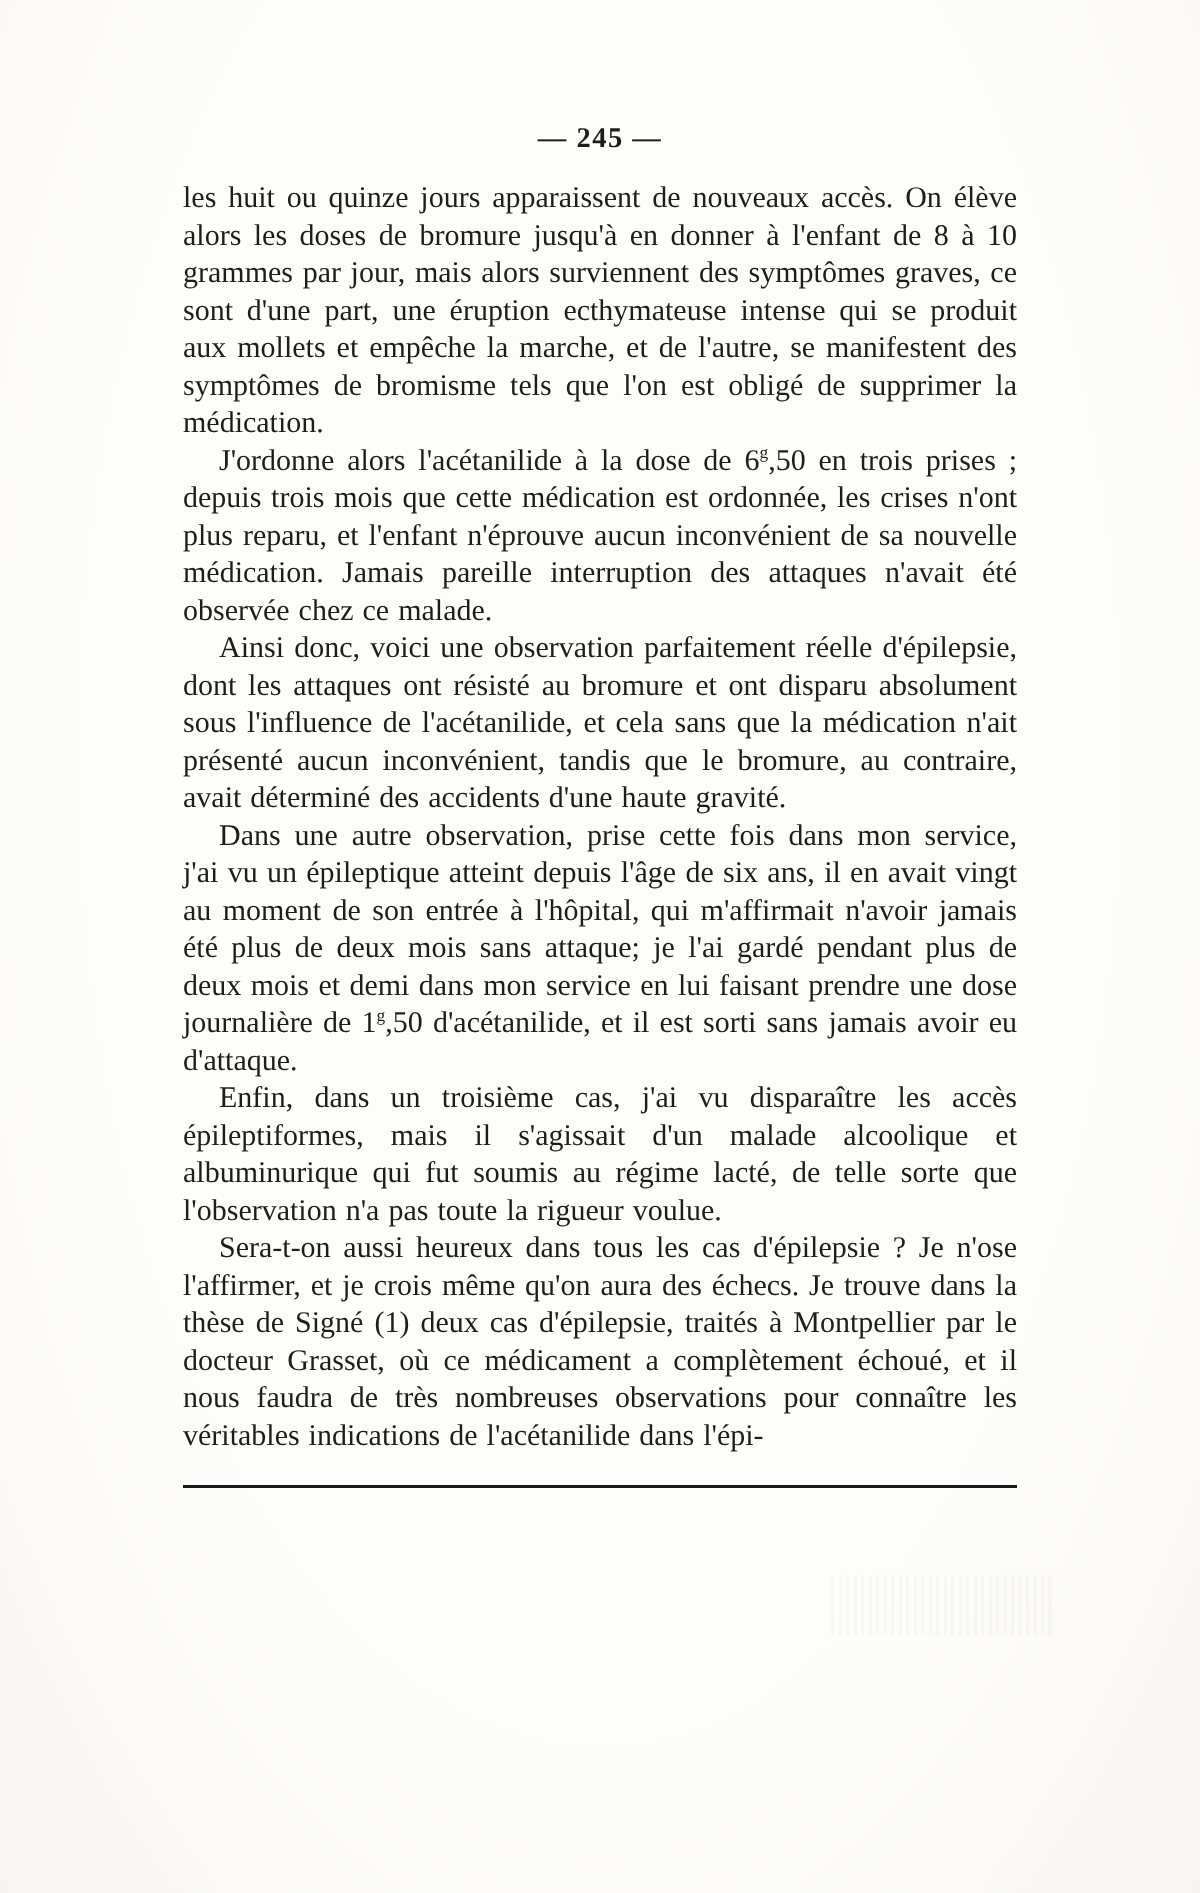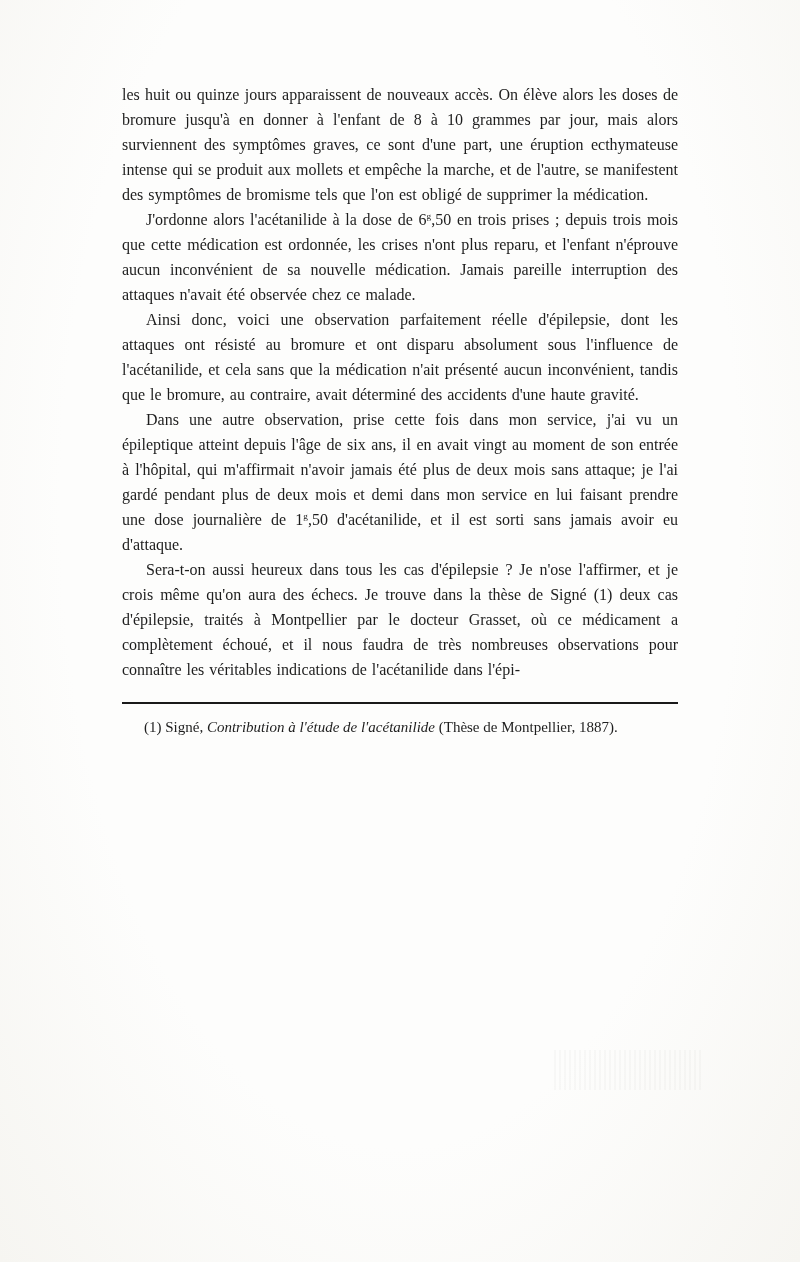--- a/index.html
+++ b/index.html
@@ -27,21 +27,21 @@
   .page-number {
     text-align: center;
     font-weight: 700;
     font-size: 19px;
     letter-spacing: 1px;
     margin-bottom: 16px;
   }
   .para {
     margin: 0;
     text-align: justify;
-    font-size: 16px;
+    font-size: 20px;
     line-height: 25px;
     word-spacing: 1px;
   }
   .para.indent {
     text-indent: 24px;
   }
   .para sup {
     font-size: 0.58em;
     vertical-align: super;
     line-height: 0;
@@ -74,28 +74,29 @@
     opacity: 0.45;
     filter: blur(0.3px);
     pointer-events: none;
   }
 </style>
 </head>
 <body>
 
 <div class="page">
   <div class="column">
+    <div class="page-number">— 245 —</div>
 
     <div id="paragraphs">
         <p class="para"><span>les huit ou quinze jours apparaissent de nouveaux accès. On élève alors les doses de bromure jusqu'à en donner à l'enfant de 8 à 10 grammes par jour, mais alors surviennent des symptômes graves, ce sont d'une part, une éruption ecthymateuse intense qui se produit aux mollets et empêche la marche, et de l'autre, se manifestent des symptômes de bromisme tels que l'on est obligé de supprimer la médication.</span></p>
         <p class="para indent"><span>J'ordonne alors l'acétanilide à la dose de 6</span><sup>g</sup><span>,50 en trois prises ; depuis trois mois que cette médication est ordonnée, les crises n'ont plus reparu, et l'enfant n'éprouve aucun inconvénient de sa nouvelle médication. Jamais pareille interruption des attaques n'avait été observée chez ce malade.</span></p>
         <p class="para indent"><span>Ainsi donc, voici une observation parfaitement réelle d'épilepsie, dont les attaques ont résisté au bromure et ont disparu absolument sous l'influence de l'acétanilide, et cela sans que la médication n'ait présenté aucun inconvénient, tandis que le bromure, au contraire, avait déterminé des accidents d'une haute gravité.</span></p>
         <p class="para indent"><span>Dans une autre observation, prise cette fois dans mon service, j'ai vu un épileptique atteint depuis l'âge de six ans, il en avait vingt au moment de son entrée à l'hôpital, qui m'affirmait n'avoir jamais été plus de deux mois sans attaque; je l'ai gardé pendant plus de deux mois et demi dans mon service en lui faisant prendre une dose journalière de 1</span><sup>g</sup><span>,50 d'acétanilide, et il est sorti sans jamais avoir eu d'attaque.</span></p>
+        <p class="para indent"><span>Enfin, dans un troisième cas, j'ai vu disparaître les accès épileptiformes, mais il s'agissait d'un malade alcoolique et albuminurique qui fut soumis au régime lacté, de telle sorte que l'observation n'a pas toute la rigueur voulue.</span></p>
         <p class="para indent"><span>Sera-t-on aussi heureux dans tous les cas d'épilepsie ? Je n'ose l'affirmer, et je crois même qu'on aura des échecs. Je trouve dans la thèse de Signé (1) deux cas d'épilepsie, traités à Montpellier par le docteur Grasset, où ce médicament a complètement échoué, et il nous faudra de très nombreuses observations pour connaître les véritables indications de l'acétanilide dans l'épi-</span></p>
       </div>
 
     <hr class="footnote-sep">
 
-    <p class="footnote"><span>(1) Signé, </span><em>Contribution à l'étude de l'acétanilide</em><span> (Thèse de Montpellier, 1887).</span></p>
   </div>
 
   <div class="smudge"></div>
 </div>
 
 </body></html>

